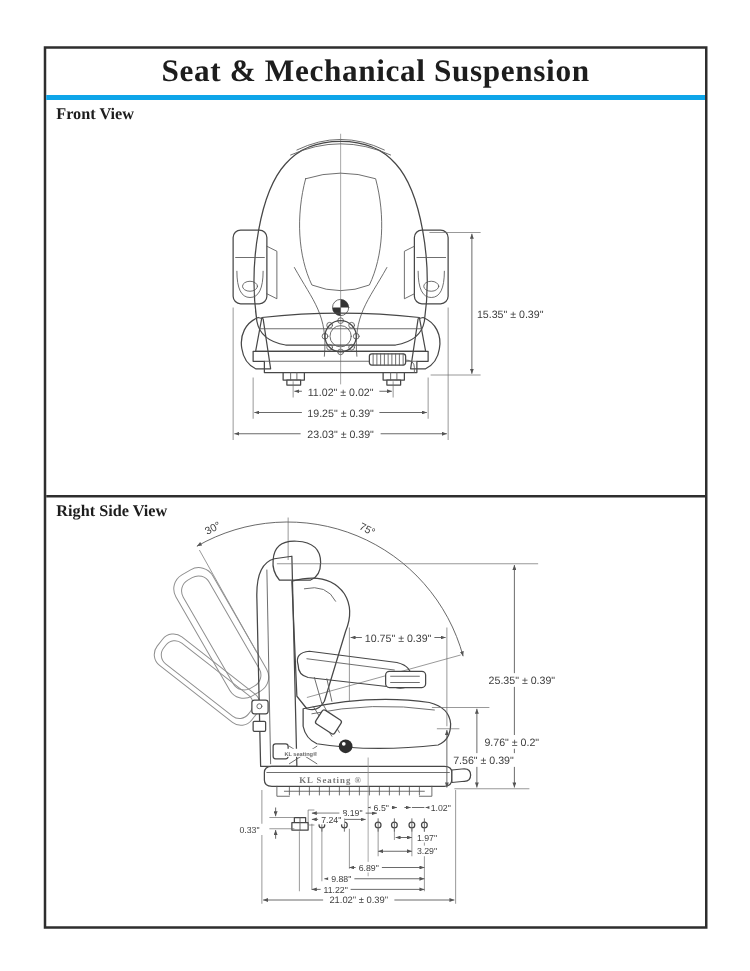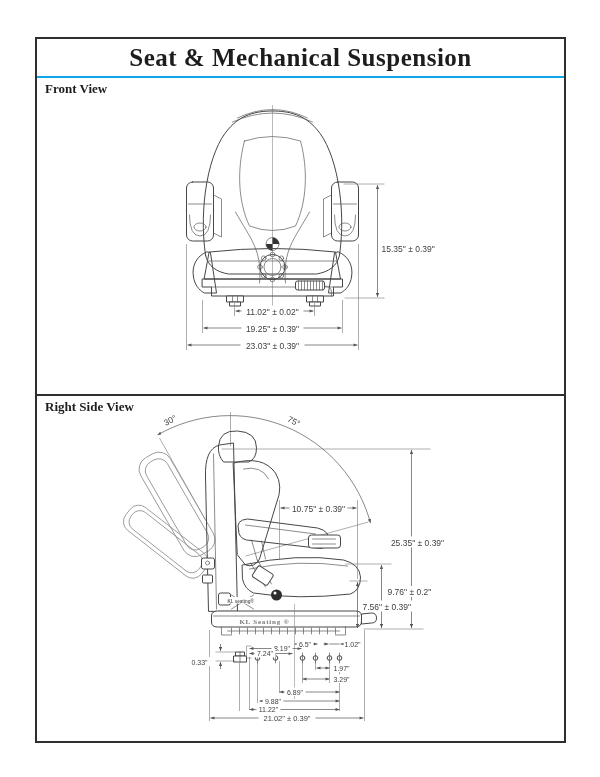--- a/index.html
+++ b/index.html
@@ -1,20 +1,20 @@
 <!DOCTYPE html>
 <html><head>
 <meta charset="utf-8">
 <style>
   html,body{margin:0;padding:0;background:#fff;}
   .page{position:relative;width:600px;height:777px;background:#fff;overflow:hidden;
         font-family:"Liberation Sans",sans-serif;}
   .sheet{position:absolute;left:35px;top:37px;width:531px;height:706px;
          border:2px solid #2e2e2e;box-sizing:border-box;background:#fff;}
-  .titlebar{height:37px;border-bottom:2px solid #0ea5e9;display:flex;
+  .titlebar{height:37px;border-bottom:4px solid #0ea5e9;display:flex;
             align-items:center;justify-content:center;}
   .titlebar h1{margin:0;font-family:"Liberation Serif",serif;font-weight:bold;
                font-size:25px;color:#1d1d1d;letter-spacing:0.5px;}
   .view{position:relative;}
   .view-front{height:316px;border-bottom:2px solid #2e2e2e;}
   .view-side{height:344px;}
   .view-label{position:absolute;left:8px;top:3px;font-family:"Liberation Serif",serif;
               font-weight:bold;font-size:13px;color:#1d1d1d;z-index:2;}
   svg{display:block;position:absolute;left:0;top:0;}
   .o{fill:none;stroke:#474747;stroke-width:1;stroke-linejoin:round;stroke-linecap:round;}

